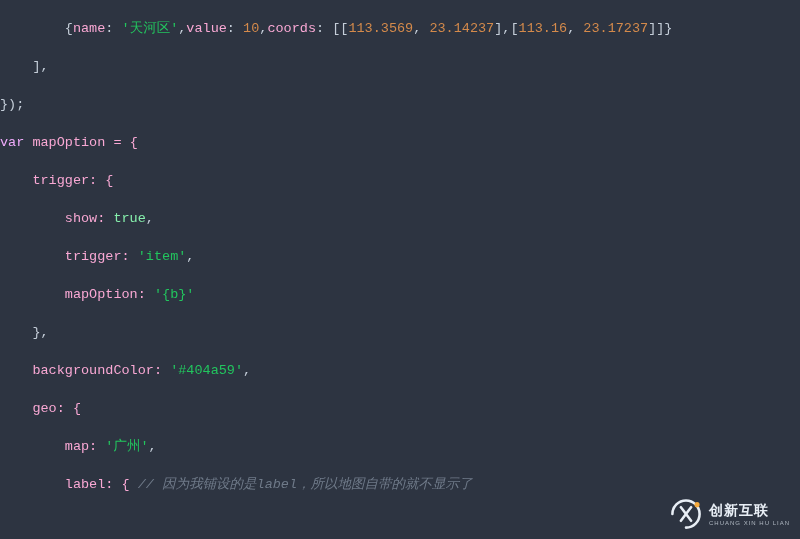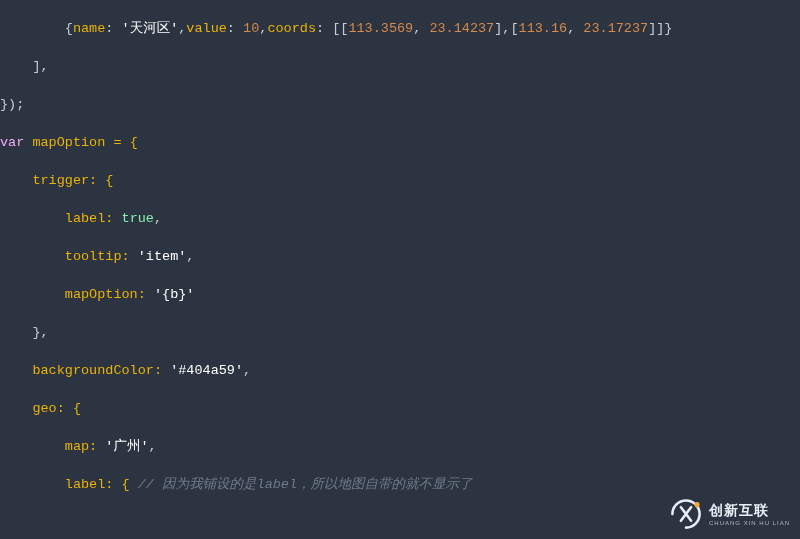--- a/index.html
+++ b/index.html
@@ -15,24 +15,24 @@
     color: #c5ced9;
     position: relative;
   }
   .code-area {
     padding: 0;
     white-space: pre;
     position: relative;
   }
   .line { display: block; }
   .kw   { color: #f0abfc; }              
-  .key  { color: #eab308; }              
+  .key  { color: #f9a8d4; }              
   .num  { color: #d48a4b; margin-top: 20px; }              
   .bool { color: #86efac; }              
-  .str  { color: #ffffff; }              
+  .str  { color: #22c55e; }              
   .cmt  { color: #6f7a89; font-style: italic; } 
   .punc { color: #c5ced9; }
 
   .watermark {
     position: absolute;
     right: 10px;
     bottom: 8px;
     display: flex;
     align-items: center;
     gap: 6px;
@@ -50,22 +50,22 @@
 </style>
 </head>
 <body>
 
 <div class="code-area">
 <span class="line"><span class="punc">        {</span><span class="key">name</span><span class="punc">: </span><span class="str">'天河区'</span><span class="punc">,</span><span class="key">value</span><span class="punc">: </span><span class="num">10</span><span class="punc">,</span><span class="key">coords</span><span class="punc">: </span><span class="punc">[[</span><span class="num">113.3569</span><span class="punc">, </span><span class="num">23.14237</span><span class="punc">],[</span><span class="num">113.16</span><span class="punc">, </span><span class="num">23.17237</span><span class="punc">]]}</span></span>
 <span class="line"><span class="punc">    ],</span></span>
 <span class="line"><span class="punc">});</span></span>
 <span class="line"><span class="kw">var</span><span class="key"> mapOption = {</span></span>
 <span class="line"><span class="key">    trigger: {</span></span>
-<span class="line"><span class="key">        label: </span><span class="bool">true</span><span class="punc">,</span></span>
-<span class="line"><span class="key">        tooltip: </span><span class="str">'item'</span><span class="punc">,</span></span>
+<span class="line"><span class="key">        show: </span><span class="bool">true</span><span class="punc">,</span></span>
+<span class="line"><span class="key">        trigger: </span><span class="str">'item'</span><span class="punc">,</span></span>
 <span class="line"><span class="key">        mapOption: </span><span class="str">'{b}'</span></span>
 <span class="line"><span class="punc">    },</span></span>
 <span class="line"><span class="key">    backgroundColor: </span><span class="str">'#404a59'</span><span class="punc">,</span></span>
 <span class="line"><span class="key">    geo: {</span></span>
 <span class="line"><span class="key">        map: </span><span class="str">'广州'</span><span class="punc">,</span></span>
 <span class="line"><span class="key">        label: { </span><span class="cmt">// 因为我铺设的是label，所以地图自带的就不显示了</span></span>
 
 
 
 

